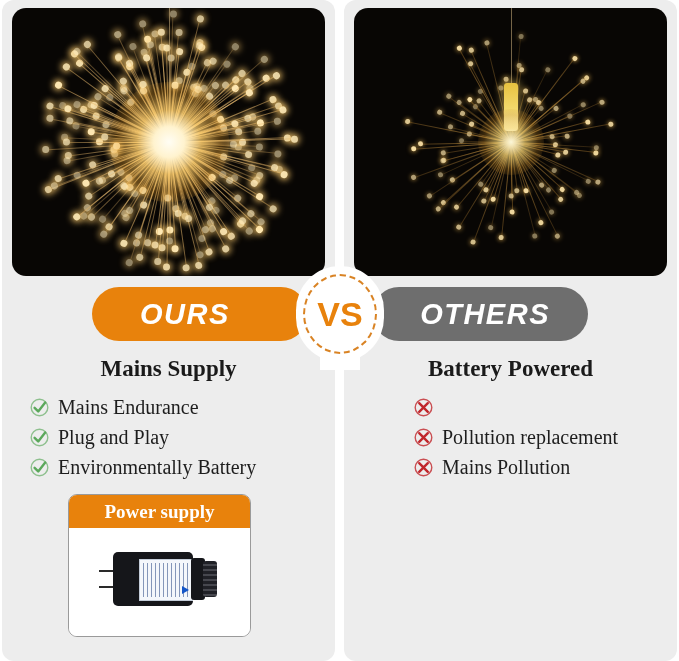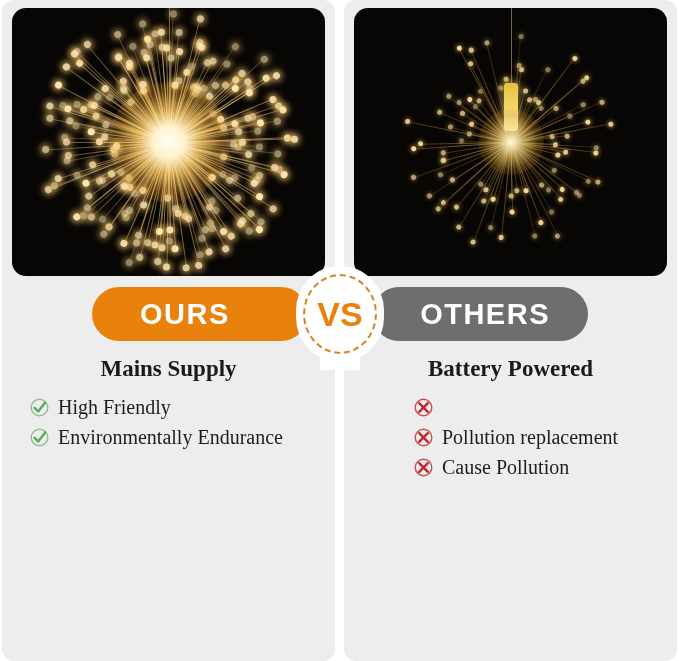--- a/index.html
+++ b/index.html
@@ -112,20 +112,21 @@
     height: 54px;
     border-radius: 27px;
     display: flex;
     align-items: center;
   }
   .banner span {
     color: #ffffff;
     font-size: 29px;
     font-weight: 700;
     letter-spacing: 1.5px;
+    font-style: italic;
   }
   .banner-ours {
     left: 92px;
     width: 216px;
     background: #e8820c;
     justify-content: flex-start;
     padding-left: 48px;
     box-sizing: border-box;
   }
   .banner-others {
@@ -1217,36 +1218,57 @@
     <span>VS</span>
   </div>
 
   <div class="subhead subhead-left">Mains Supply</div>
   <div class="subhead subhead-right">Battery Powered</div>
 
   <div class="features features-left" id="features-left">
       <div class="feature-row"><span class="f-icon"><svg width="19" height="19" viewBox="0 0 19 19">
             <circle cx="9.5" cy="9.5" r="8.3" fill="none" stroke="#5BA85B" stroke-width="1.4" opacity=".65"></circle>
             <path d="M4.6 9.8 L8.2 13.4 L15.2 4.6" fill="none" stroke="#5BA85B" stroke-width="2.4" stroke-linecap="round" stroke-linejoin="round"></path>
-          </svg></span><span>High Friendly</span></div>
+          </svg></span><span>Mains Endurance</span></div>
       <div class="feature-row"><span class="f-icon"><svg width="19" height="19" viewBox="0 0 19 19">
             <circle cx="9.5" cy="9.5" r="8.3" fill="none" stroke="#5BA85B" stroke-width="1.4" opacity=".65"></circle>
             <path d="M4.6 9.8 L8.2 13.4 L15.2 4.6" fill="none" stroke="#5BA85B" stroke-width="2.4" stroke-linecap="round" stroke-linejoin="round"></path>
-          </svg></span><span>Environmentally Endurance</span></div>
+          </svg></span><span>Plug and Play</span></div>
+      <div class="feature-row"><span class="f-icon"><svg width="19" height="19" viewBox="0 0 19 19">
+            <circle cx="9.5" cy="9.5" r="8.3" fill="none" stroke="#5BA85B" stroke-width="1.4" opacity=".65"></circle>
+            <path d="M4.6 9.8 L8.2 13.4 L15.2 4.6" fill="none" stroke="#5BA85B" stroke-width="2.4" stroke-linecap="round" stroke-linejoin="round"></path>
+          </svg></span><span>Environmentally Battery</span></div>
     </div>
   <div class="features features-right" id="features-right">
       <div class="feature-row"><span class="f-icon"><svg width="19" height="19" viewBox="0 0 19 19">
             <circle cx="9.5" cy="9.5" r="8.3" fill="none" stroke="#C0262B" stroke-width="1.4" opacity=".8"></circle>
             <path d="M5.2 5.2 L13.8 13.8 M13.8 5.2 L5.2 13.8" fill="none" stroke="#C0262B" stroke-width="2.4" stroke-linecap="round"></path>
           </svg></span></div>
       <div class="feature-row"><span class="f-icon"><svg width="19" height="19" viewBox="0 0 19 19">
             <circle cx="9.5" cy="9.5" r="8.3" fill="none" stroke="#C0262B" stroke-width="1.4" opacity=".8"></circle>
             <path d="M5.2 5.2 L13.8 13.8 M13.8 5.2 L5.2 13.8" fill="none" stroke="#C0262B" stroke-width="2.4" stroke-linecap="round"></path>
           </svg></span><span>Pollution replacement</span></div>
       <div class="feature-row"><span class="f-icon"><svg width="19" height="19" viewBox="0 0 19 19">
             <circle cx="9.5" cy="9.5" r="8.3" fill="none" stroke="#C0262B" stroke-width="1.4" opacity=".8"></circle>
             <path d="M5.2 5.2 L13.8 13.8 M13.8 5.2 L5.2 13.8" fill="none" stroke="#C0262B" stroke-width="2.4" stroke-linecap="round"></path>
-          </svg></span><span>Cause Pollution</span></div>
+          </svg></span><span>Mains Pollution</span></div>
     </div>
 
+  <div class="card card-left">
+    <div class="card-title card-title-ours">Power supply</div>
+    <div class="card-body">
+      <div class="plug">
+        <div class="plug-prong p1"></div>
+        <div class="plug-prong p2"></div>
+        <div class="plug-body">
+          <div class="plug-label">
+            <div class="plug-label-lines"></div>
+            <div class="plug-arrow"></div>
+          </div>
+        </div>
+        <div class="plug-cap"></div>
+        <div class="plug-knurl"></div>
+      </div>
+    </div>
+  </div>
 
 
 </div>
 
 </body></html>

